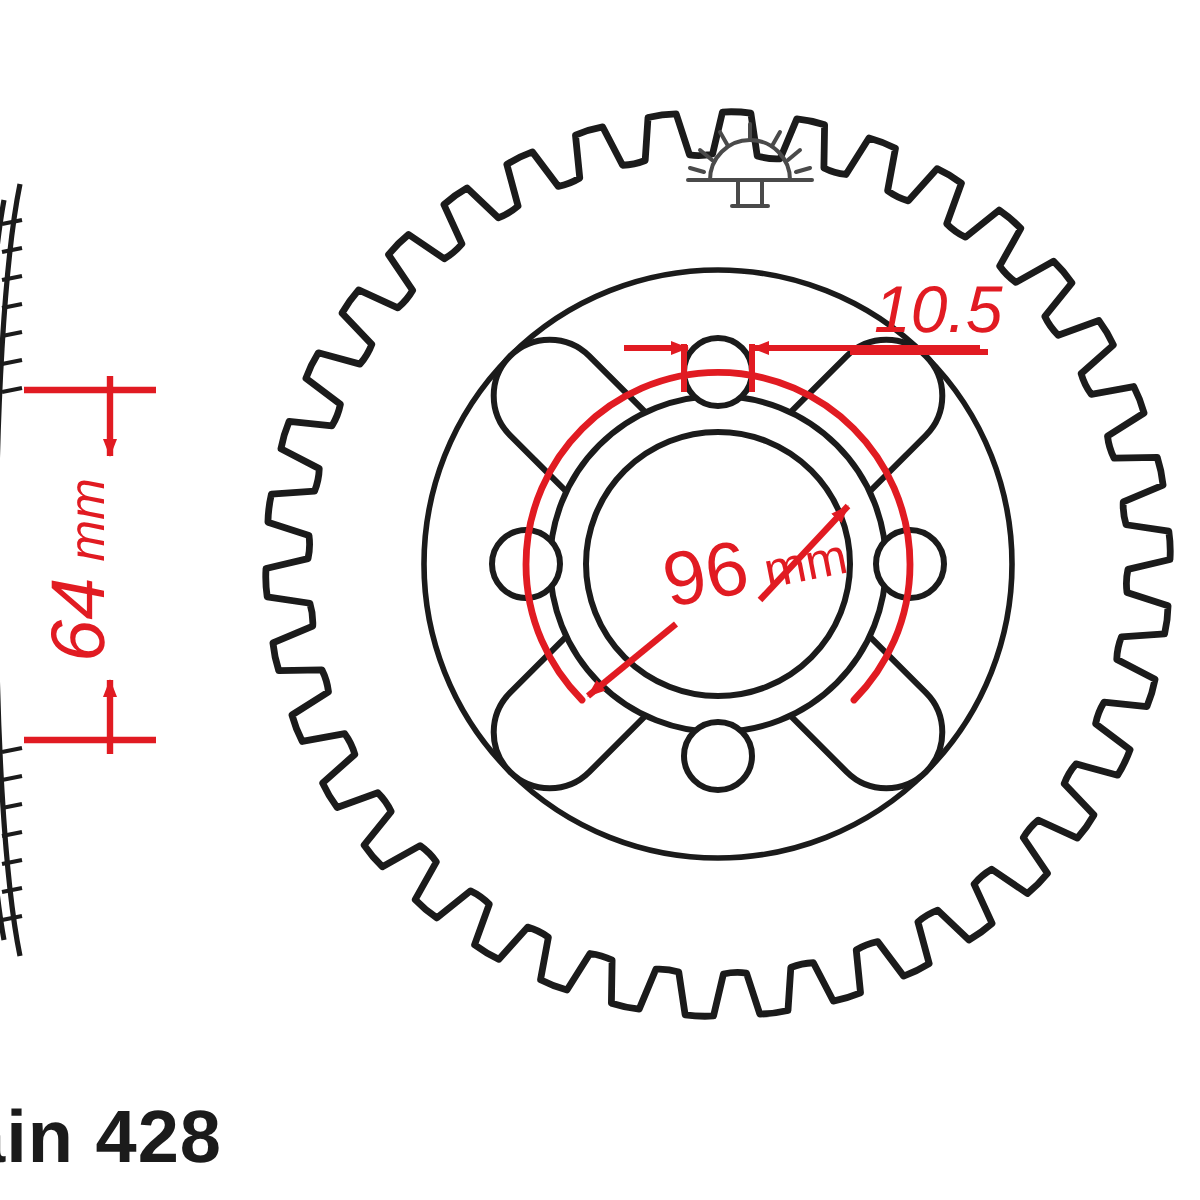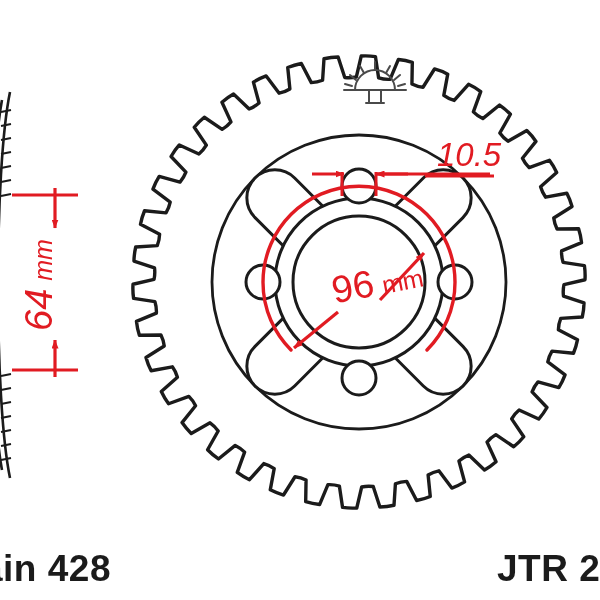--- a/index.html
+++ b/index.html
@@ -134,14 +134,13 @@
     <g transform="rotate(-90 40 283)">
       <text x="-8" y="295" fill="#e11b22" font-family="Liberation Sans, sans-serif" font-size="38" font-weight="400" font-style="italic">
         <tspan>64</tspan><tspan dx="8" font-size="25">mm</tspan>
       </text>
     </g>
 
     <text x="437" y="166" fill="#e11b22" font-family="Liberation Sans, sans-serif" font-size="33" font-style="italic" font-weight="400">10.5</text>
   </svg>
 
   <div class="bottom-label" id="chain-label">ain 428</div>
-  <div class="bottom-label" id="part-label">JTR 2</div>
 </div>
 
 </body></html>

